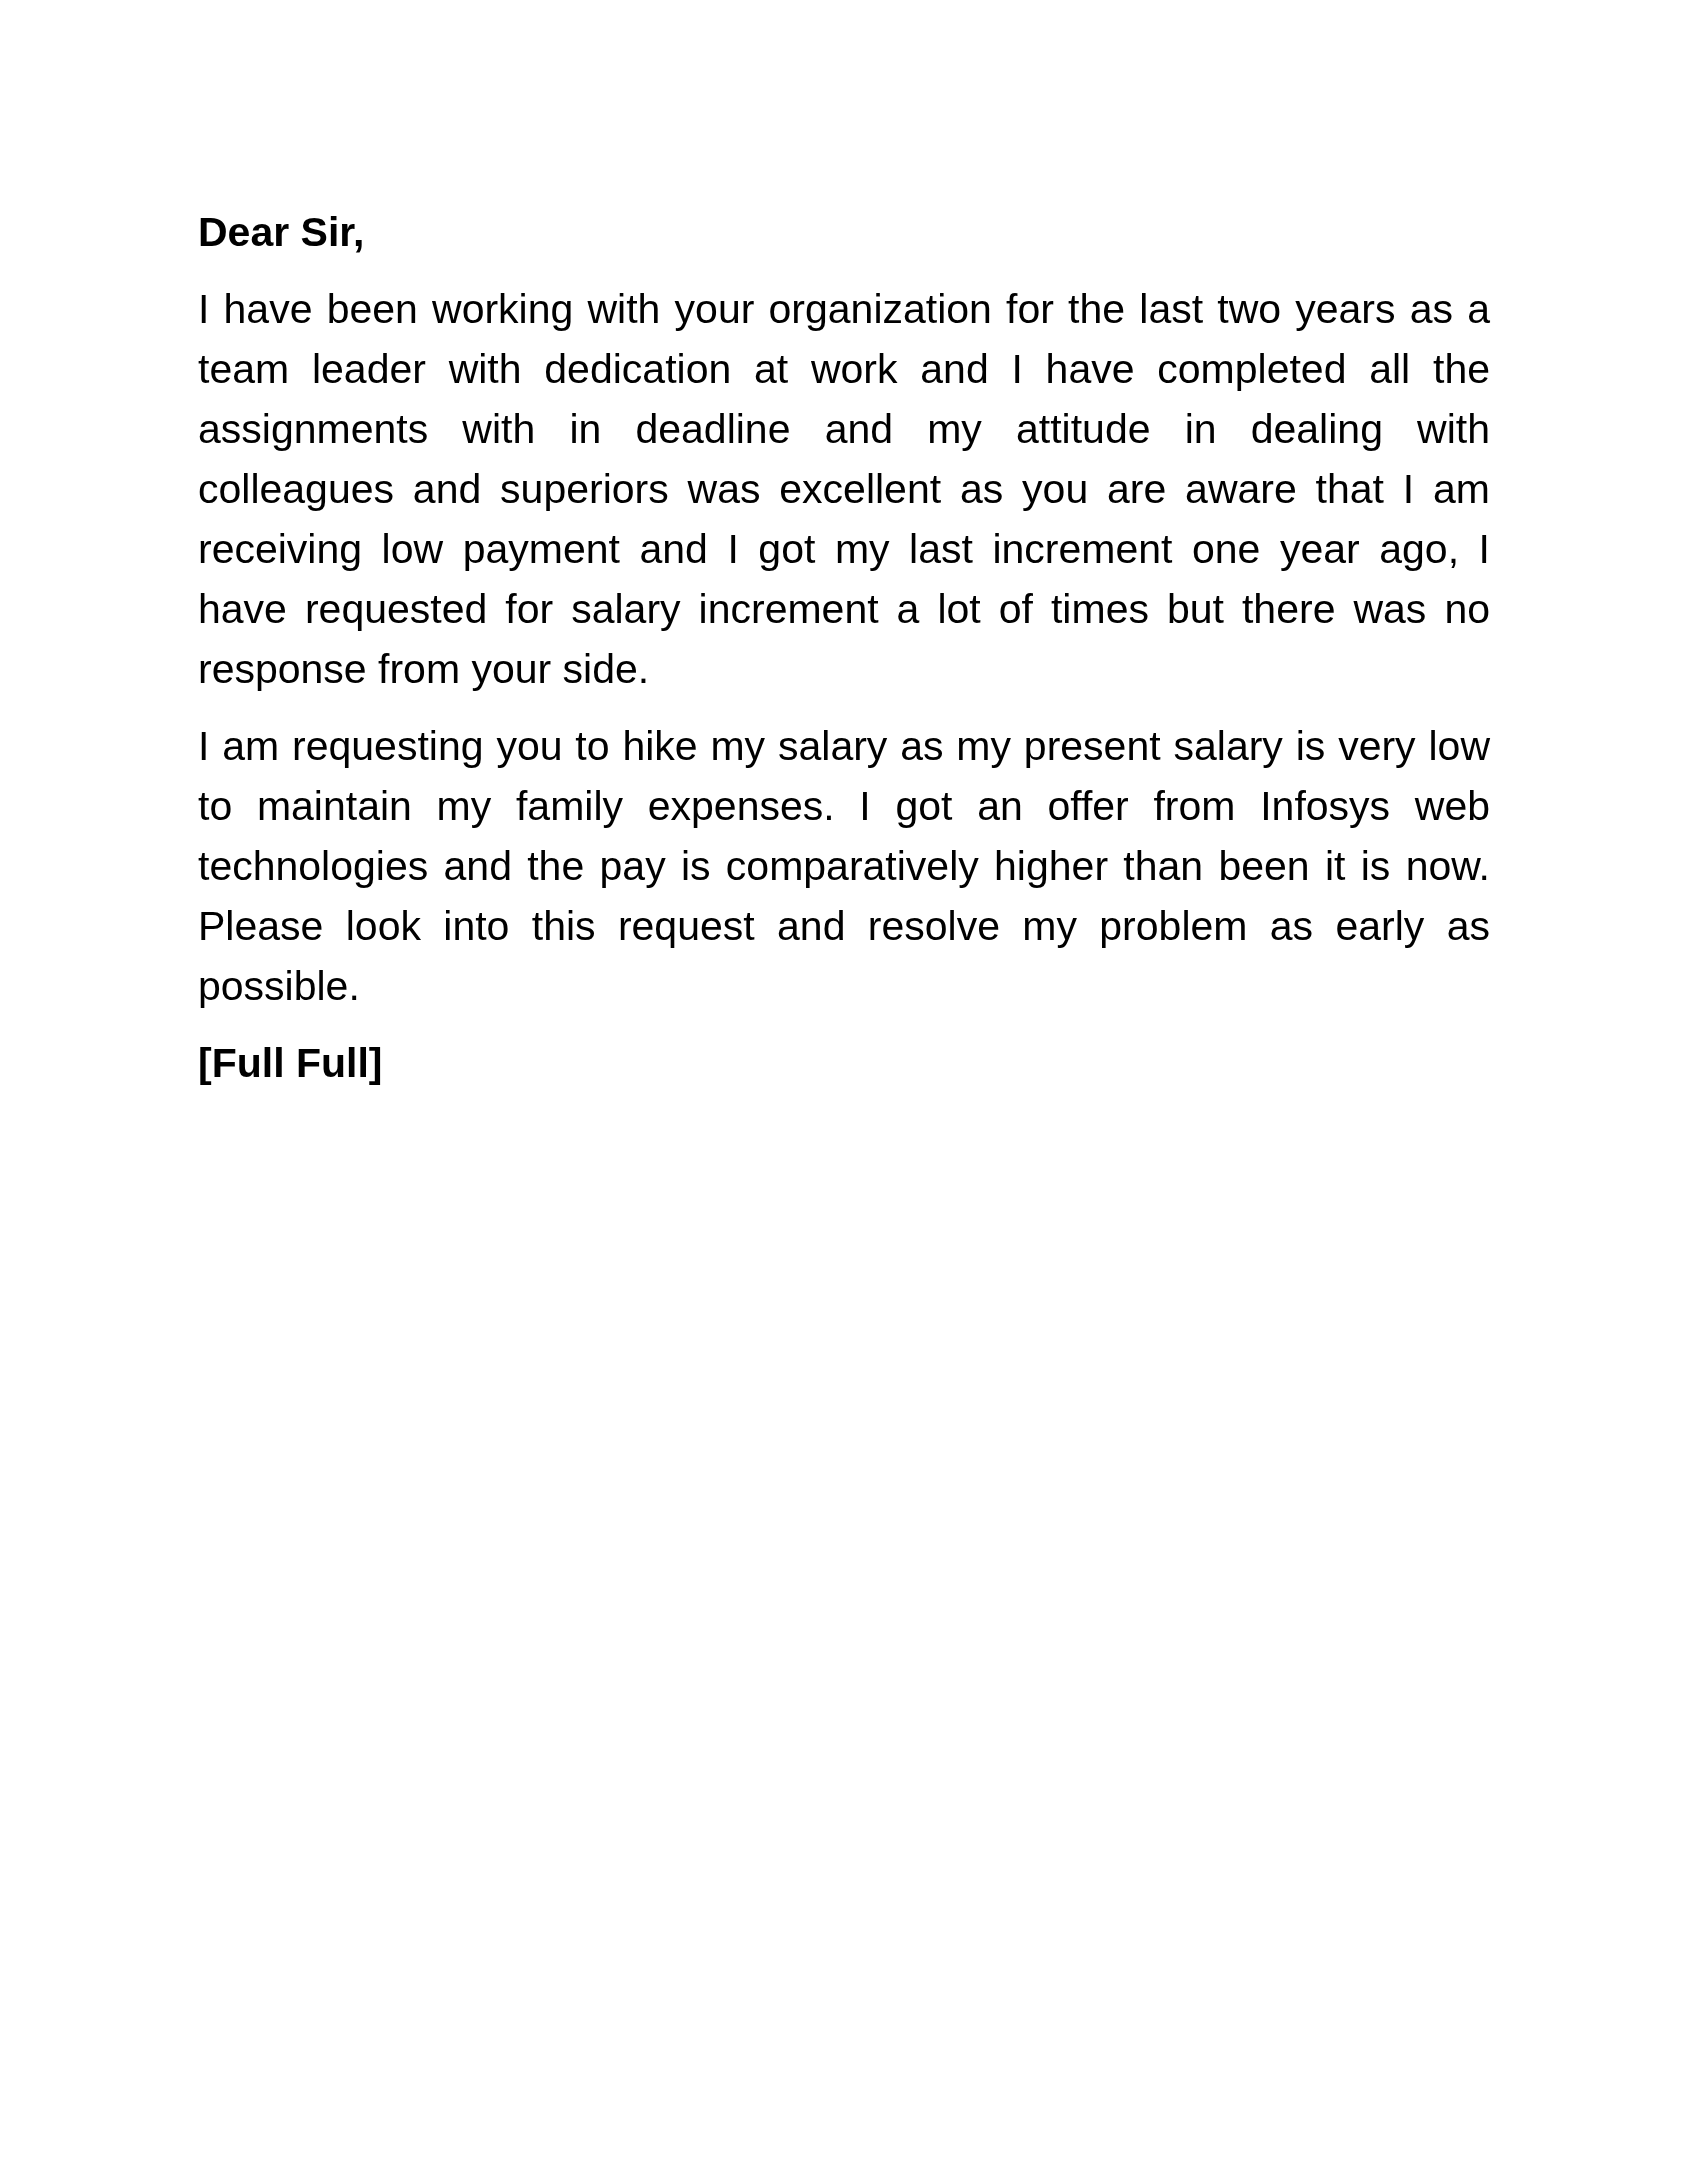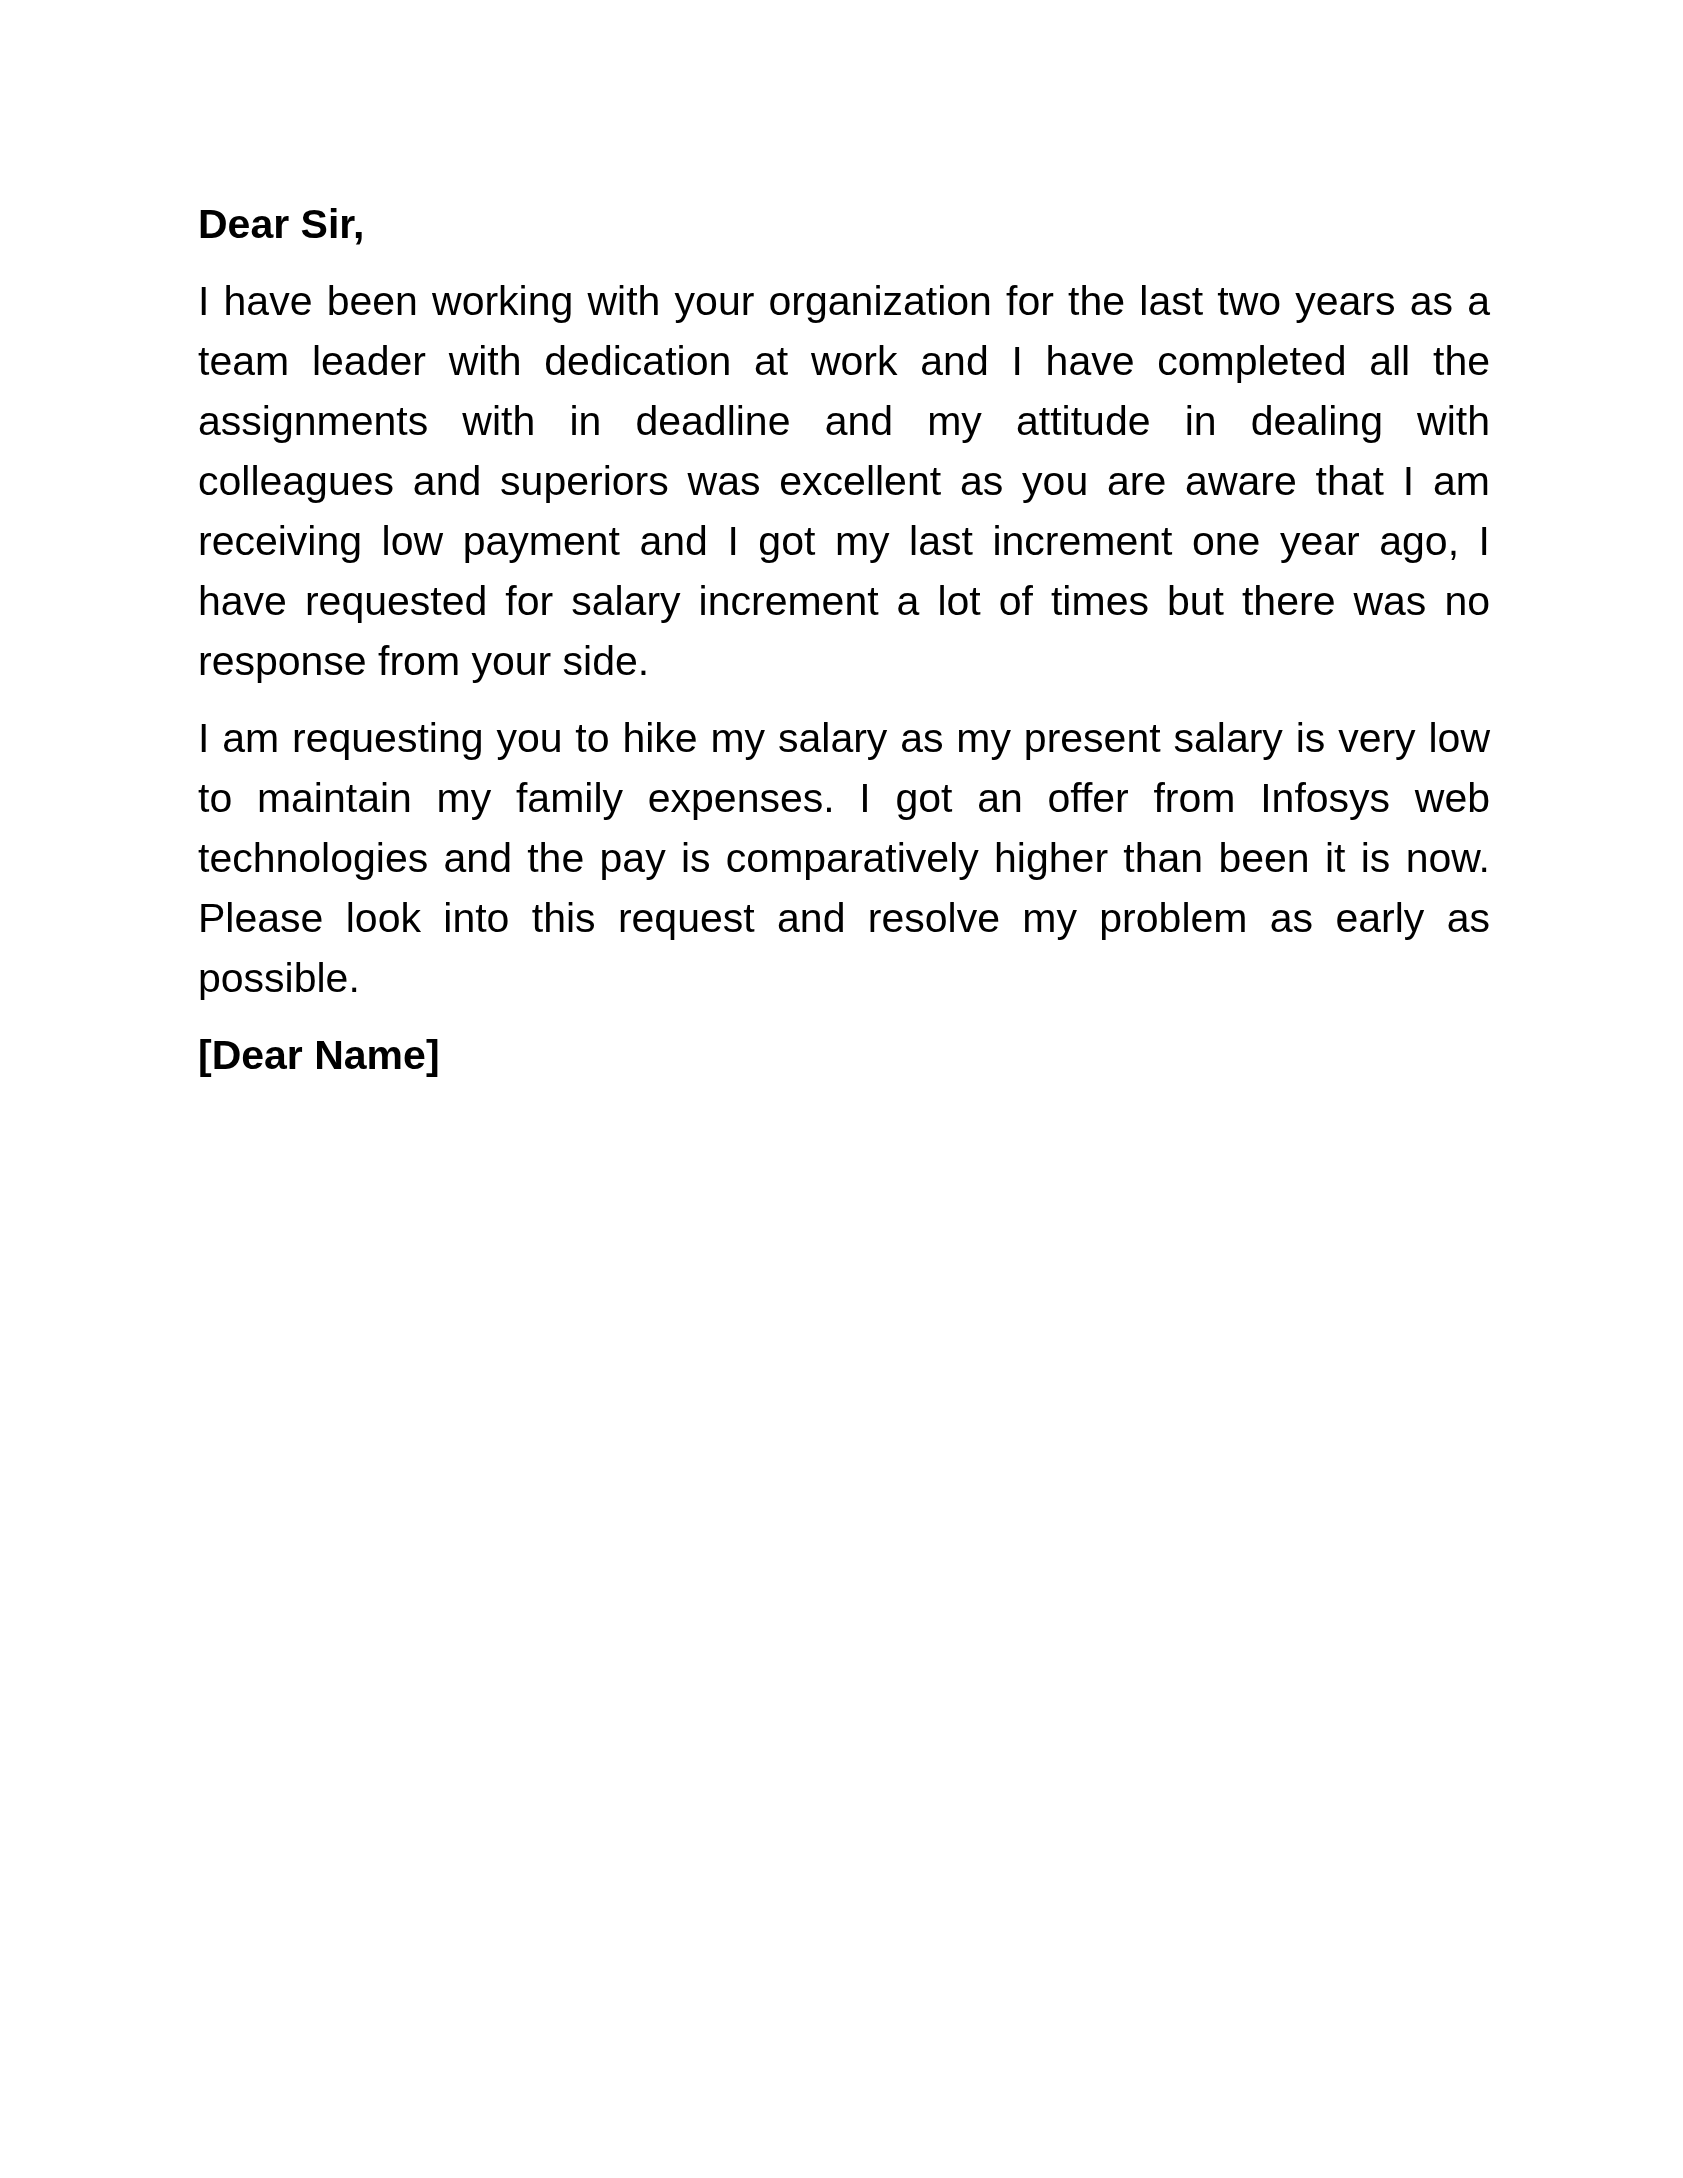--- a/index.html
+++ b/index.html
@@ -22,36 +22,36 @@
   .content {
     position: absolute;
     left: 198px;
     top: 194px;
     width: 1292px;
     font-size: 41px;
     line-height: 60px;
     color: #000000;
   }
   .content p {
-    margin: 0 0 17px 0;
+    margin: 8px 0 17px 0;
     padding: 0;
   }
   .salutation,
   .closing,
   .signature {
     font-weight: bold;
   }
   .justify {
     text-align: justify;
   }
 </style>
 </head>
 <body>
 
 <div class="page" style="background: rgb(255, 255, 255); color: rgb(0, 0, 0);">
   <div class="content">
     <p class="salutation">Dear Sir,</p>
     <p class="justify">I have been working with your organization for the last two years as a team leader with dedication at work and I have completed all the assignments with in deadline and my attitude in dealing with colleagues and superiors was excellent as you are aware that I am receiving low payment and I got my last increment one year ago, I have requested for salary increment a lot of times but there was no response from your side.</p>
     <p class="justify">I am requesting you to hike my salary as my present salary is very low to maintain my family expenses. I got an offer from Infosys web technologies and the pay is comparatively higher than been it is now. Please look into this request and resolve my problem as early as possible.</p>
-    <p class="signature">[Dear Name]</p>
+    <p class="signature">[Full Full]</p>
   </div>
 </div>
 
 
 </body></html>

